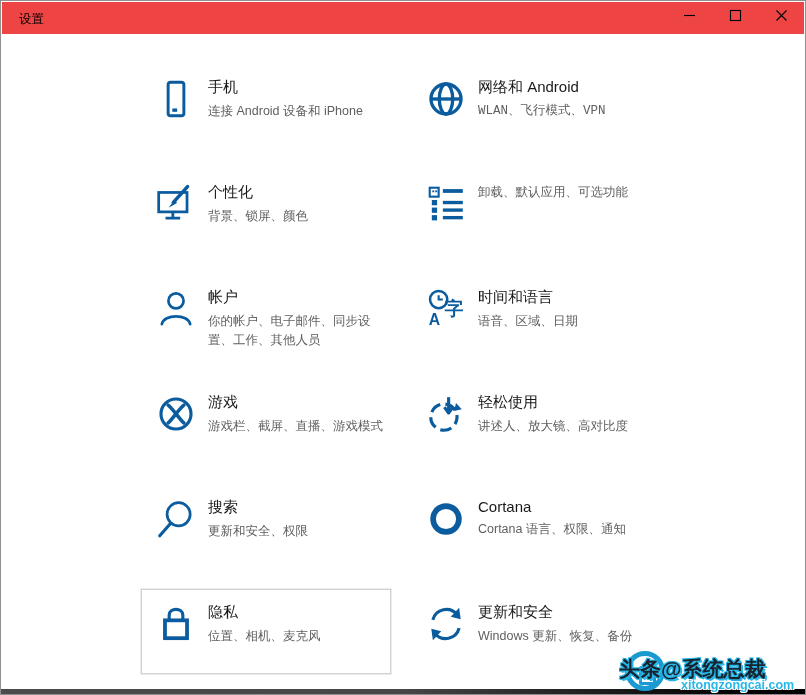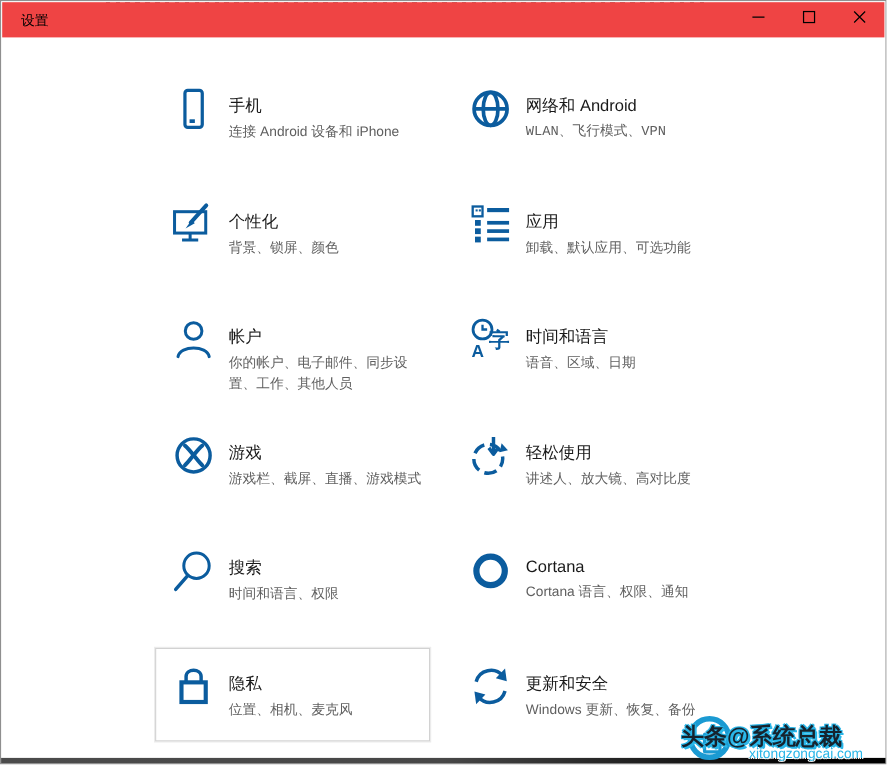--- a/index.html
+++ b/index.html
@@ -32,21 +32,21 @@
     display:grid; grid-template-columns:250px 270px;
     column-gap:20px; row-gap:20px; grid-auto-rows:85px;
   }
   .tile {
     display:flex; box-sizing:border-box; padding:12px 0 0 13px;
     border:1px solid transparent; background:#fff;
   }
   .tile.focused { border:1px solid #d2d2d2; box-shadow:0 0 0 1px #ececec; }
   .tile .icon { width:42px; height:42px; flex:0 0 42px; margin-top:1px; color:#0b5c9e; }
   .tile .icon svg { width:42px; height:42px; display:block; }
-  .tile .text { margin-left:11px; padding-top:1px;margin-top:9px; }
+  .tile .text { margin-left:11px; padding-top:1px; }
   .tile .cat-title { font-size:15px; color:#191919; margin:0 0 5px 0; }
   .tile .cat-sub { font-size:12.5px; color:#5f5f5f; line-height:1.5; max-width:186px; }
   
   .bottom-strip {
     position:absolute; left:0; right:0; bottom:0; height:5px;
     background:linear-gradient(90deg,#4b4b4b 0%,#474747 50%,#2a2a2a 66%,#000 92%);
   }
   
   .watermark { position:absolute; right:4px; bottom:0; width:182px; height:50px; overflow:hidden; }
   .wm-badge {
@@ -58,21 +58,21 @@
     border:3px solid #1b9ad2; border-radius:2px;
   }
   .wm-text {
     position:absolute; left:0px; top:11px; white-space:nowrap;
     font-size:21px; font-weight:bold; color:#16232e; letter-spacing:0px;
     text-shadow:-1px -1px 0 #29b6e8, 1px -1px 0 #29b6e8, -1px 1px 0 #29b6e8,
                  1px 1px 0 #29b6e8, 2px 2px 0 #29b6e8;
   }
   .wm-url {
     position:absolute; left:62px; top:34px; white-space:nowrap;
-    font-size:12.5px; font-weight:normal; color:#29b6e8;
+    font-size:12.5px; font-weight:bold; color:#29b6e8;
     text-shadow:-1px -1px 0 #fff, 1px -1px 0 #fff, -1px 1px 0 #fff, 1px 1px 0 #fff;
   }
 </style>
 </head>
 <body>
 
 <div class="window">
   <div class="top-smudge"></div>
 
   <div class="titlebar">
@@ -154,21 +154,20 @@
             <rect x="17" y="5.8" width="19" height="3.6" fill="currentColor"></rect>
             <rect x="6.5" y="16.2" width="5" height="5" fill="currentColor"></rect>
             <rect x="17" y="17" width="19" height="3.2" fill="currentColor"></rect>
             <rect x="6.5" y="23.4" width="5" height="5" fill="currentColor"></rect>
             <rect x="17" y="24.2" width="19" height="3.2" fill="currentColor"></rect>
             <rect x="6.5" y="30.6" width="5" height="5" fill="currentColor"></rect>
             <rect x="17" y="31.4" width="19" height="3.2" fill="currentColor"></rect>
           </svg>
         </span>
     <div class="text">
-      <div class="cat-title">应用</div>
       <div class="cat-sub" style="color: rgb(95, 95, 95);">卸载、默认应用、可选功能</div>
     </div>
   </div>
 
   <div class="tile">
     <span class="icon" style="color: rgb(11, 92, 158);">
           <svg viewBox="0 0 40 40">
             <circle cx="20" cy="12.3" r="7.2" fill="none" stroke="currentColor" stroke-width="2.6"></circle>
             <path d="M6.5 34.5 C8.5 24.5 31.5 24.5 33.5 34.5" fill="none" stroke="currentColor" stroke-width="2.6" stroke-linecap="round"></path>
           </svg>
@@ -225,21 +224,21 @@
 
   <div class="tile">
     <span class="icon" style="color: rgb(11, 92, 158);">
           <svg viewBox="0 0 40 40">
             <circle cx="22.5" cy="15.5" r="11" fill="none" stroke="currentColor" stroke-width="2.6"></circle>
             <path d="M14.5 24.5 L4.5 36" fill="none" stroke="currentColor" stroke-width="3" stroke-linecap="round"></path>
           </svg>
         </span>
     <div class="text">
       <div class="cat-title">搜索</div>
-      <div class="cat-sub" style="color: rgb(95, 95, 95);">时间和语言、权限</div>
+      <div class="cat-sub" style="color: rgb(95, 95, 95);">更新和安全、权限</div>
     </div>
   </div>
 
   <div class="tile">
     <span class="icon" style="color: rgb(11, 92, 158);">
           <svg viewBox="0 0 40 40">
             <circle cx="20" cy="20" r="12.3" fill="none" stroke="currentColor" stroke-width="5.4"></circle>
           </svg>
         </span>
     <div class="text">

